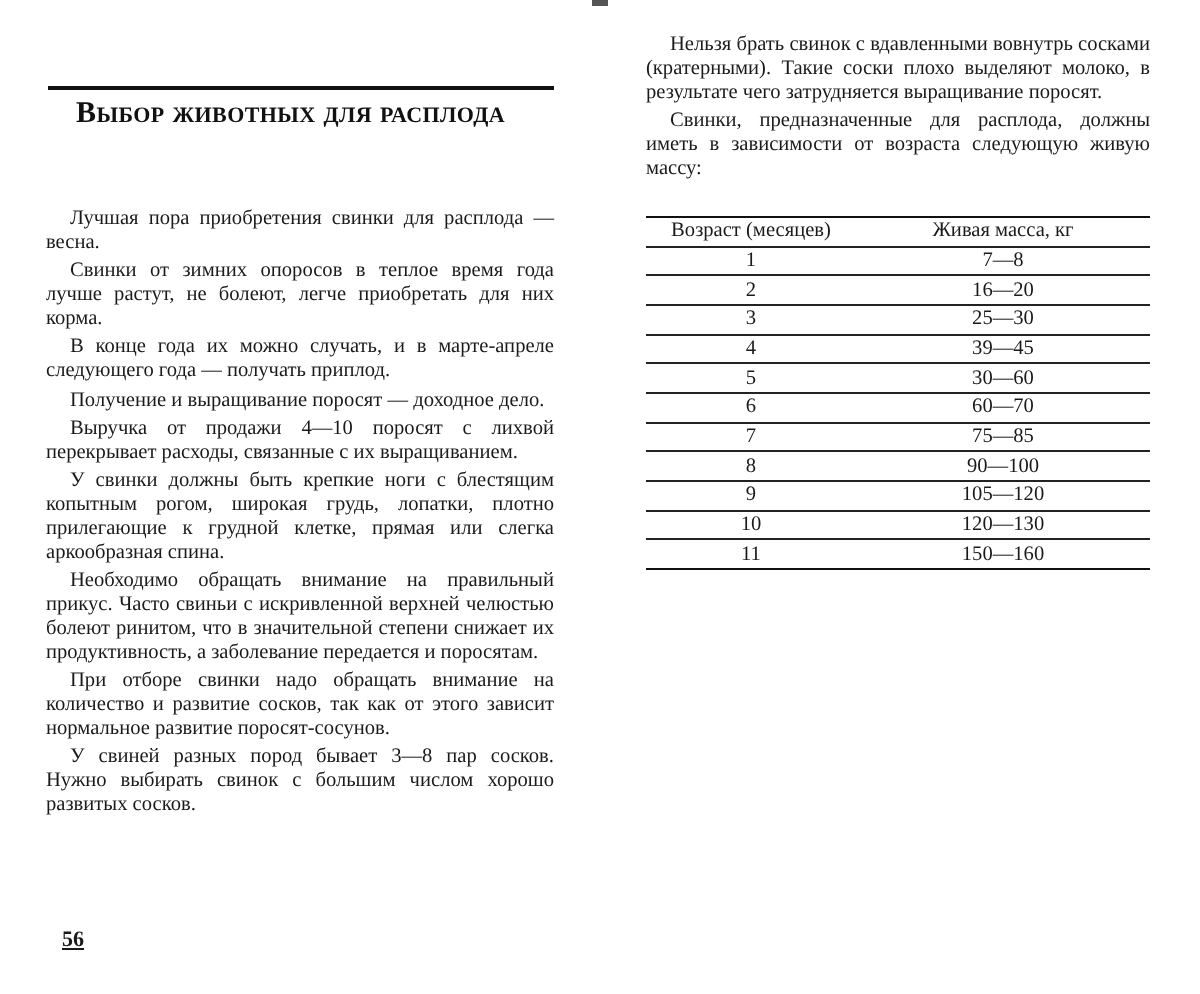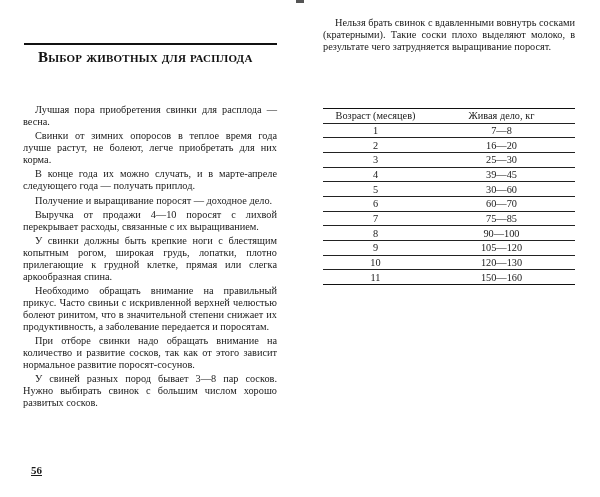--- a/index.html
+++ b/index.html
@@ -56,27 +56,28 @@
     <p class="para">У свиней разных пород бывает 3—8 пар сосков. Нужно выбирать свинок с большим числом хорошо развитых сосков.</p>
   </div>
 
   <div class="page-number">56</div>
 </div>
 
 <div class="page page-right"></div>
 
 <div class="text-block right-text">
   <p class="para">Нельзя брать свинок с вдавленными вовнутрь сосками (кратерными). Такие соски плохо выделяют молоко, в результате чего затрудняется выращивание поросят.</p>
+  <p class="para">Свинки, предназначенные для расплода, должны иметь в зависимости от возраста следующую живую массу:</p>
 </div>
 
 <table class="mass-table">
   <thead>
     <tr>
       <th class="col-age">Возраст (месяцев)</th>
-      <th>Живая дело, кг</th>
+      <th>Живая масса, кг</th>
     </tr>
   </thead>
   <tbody>
     <tr>
         <td>1</td>
         <td>7—8</td>
       </tr>
     <tr>
         <td>2</td>
         <td>16—20</td>

